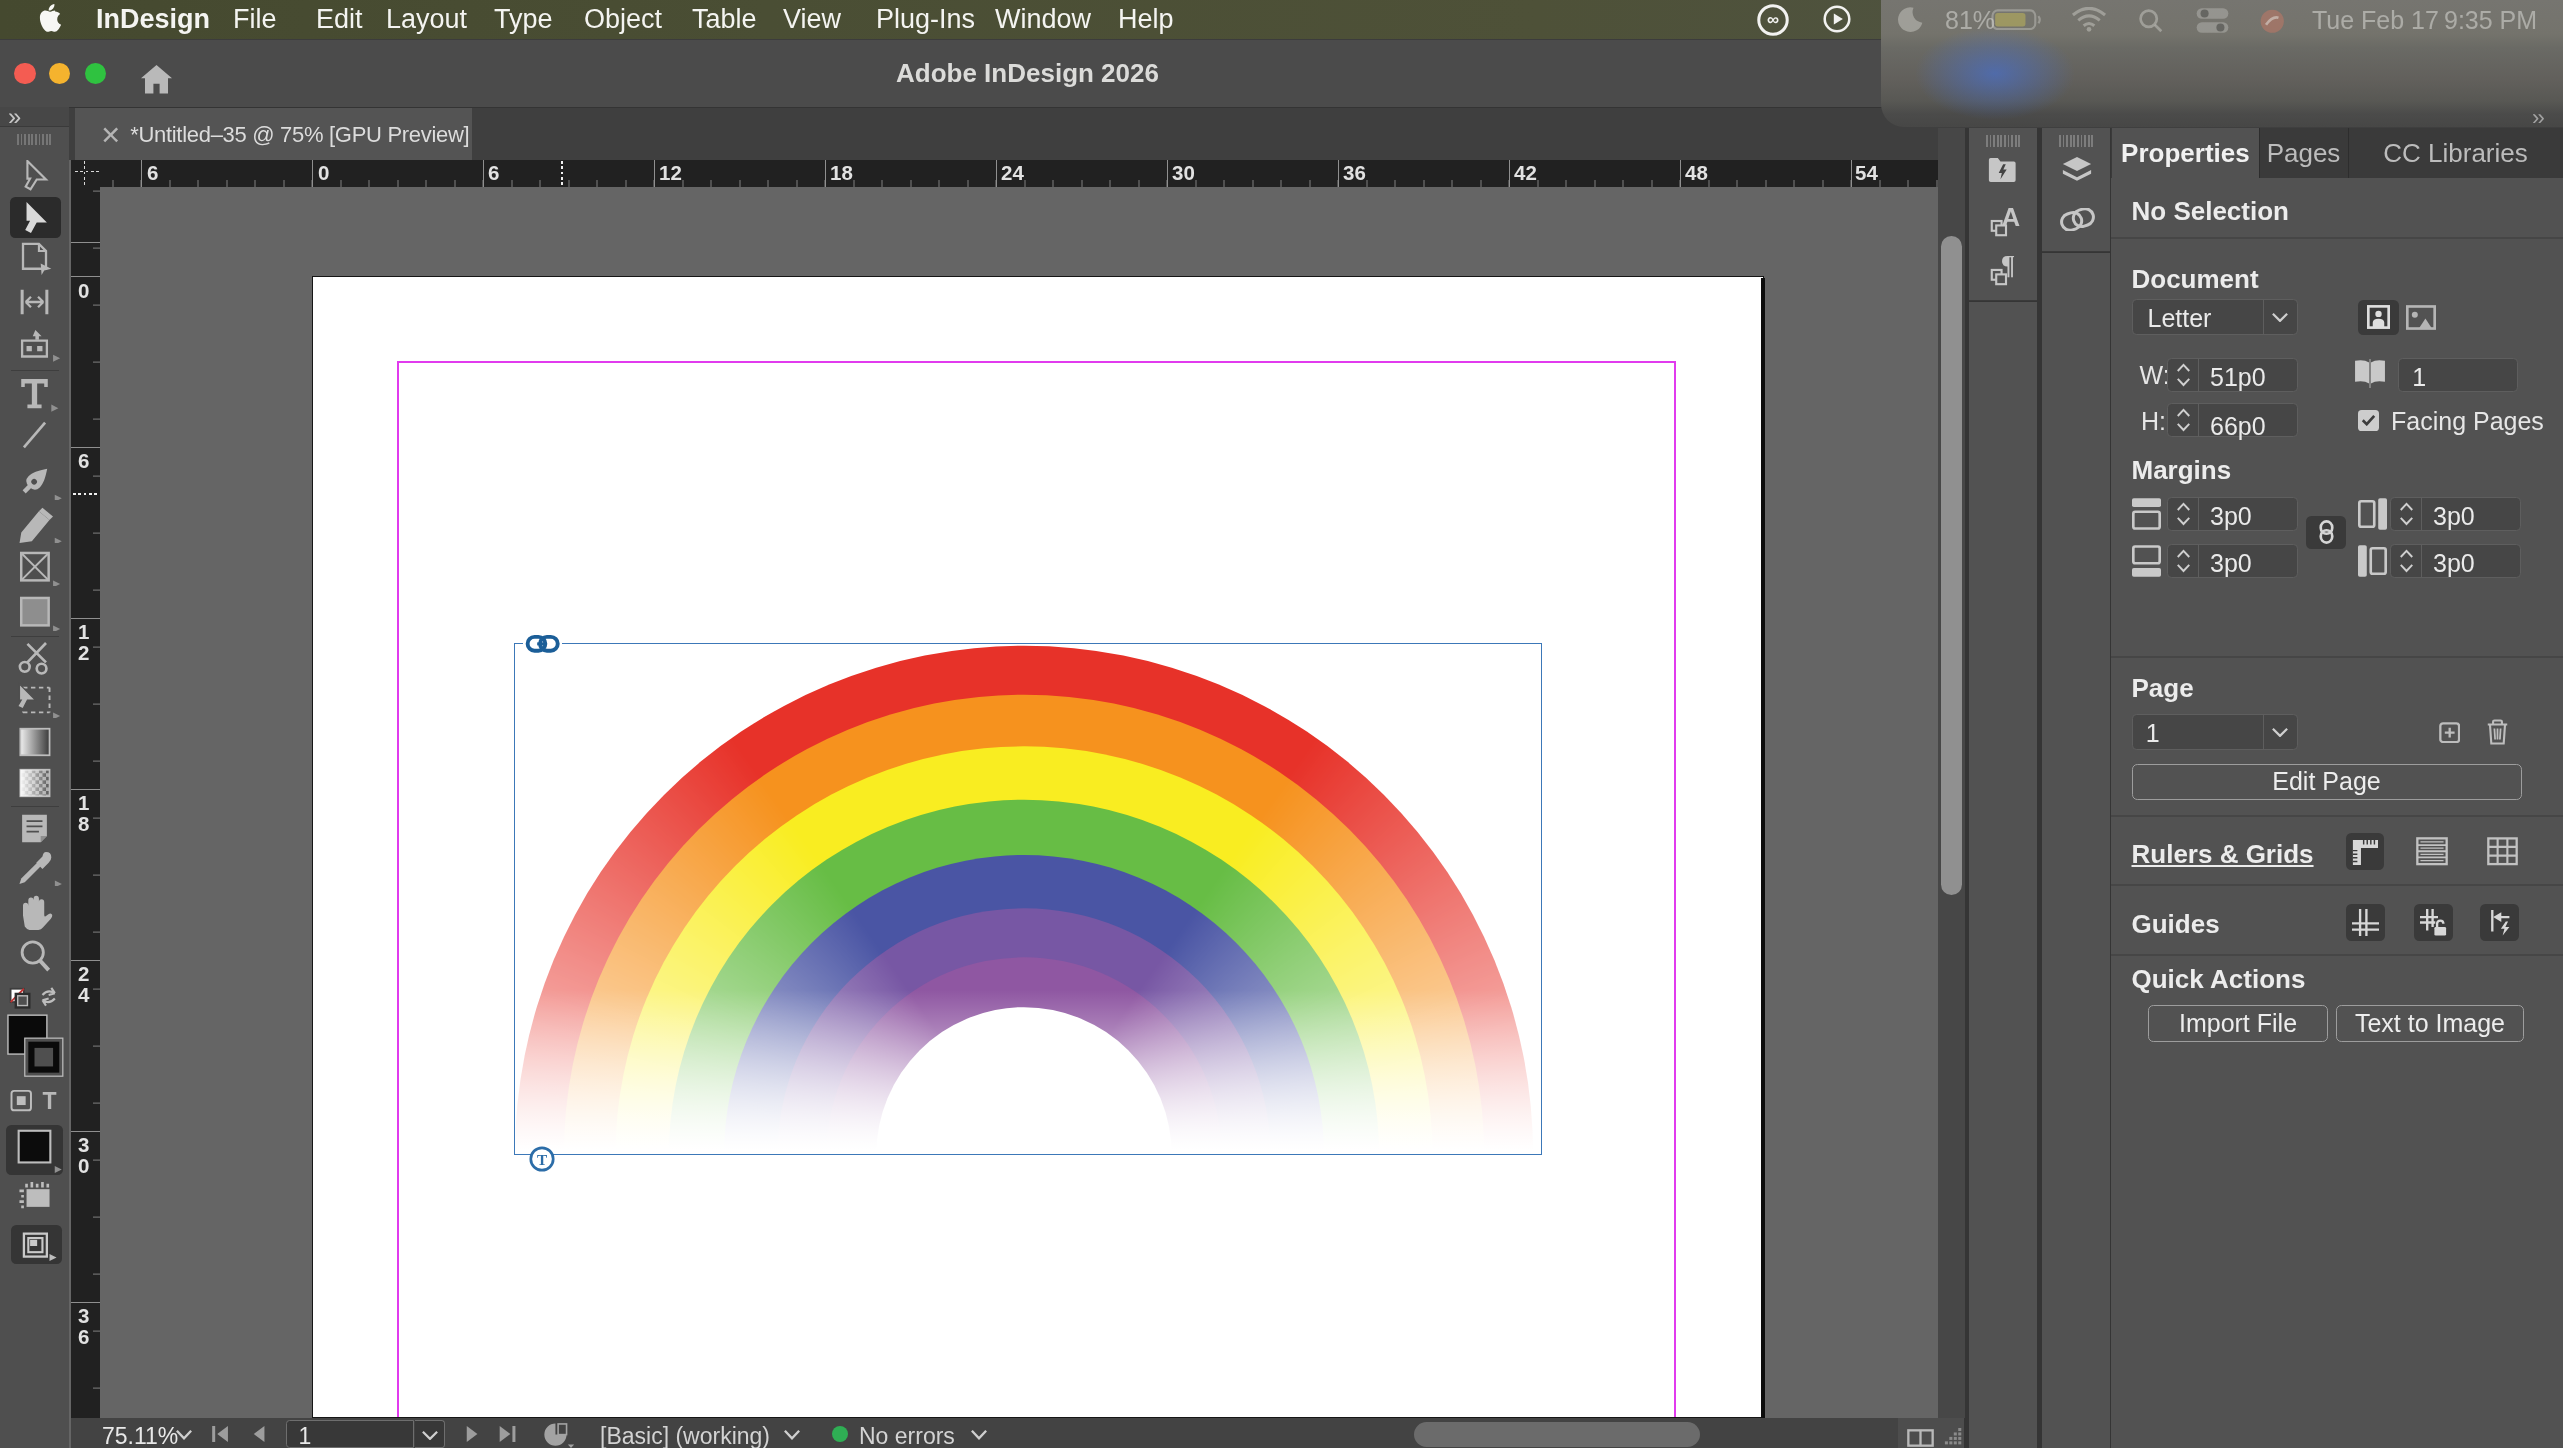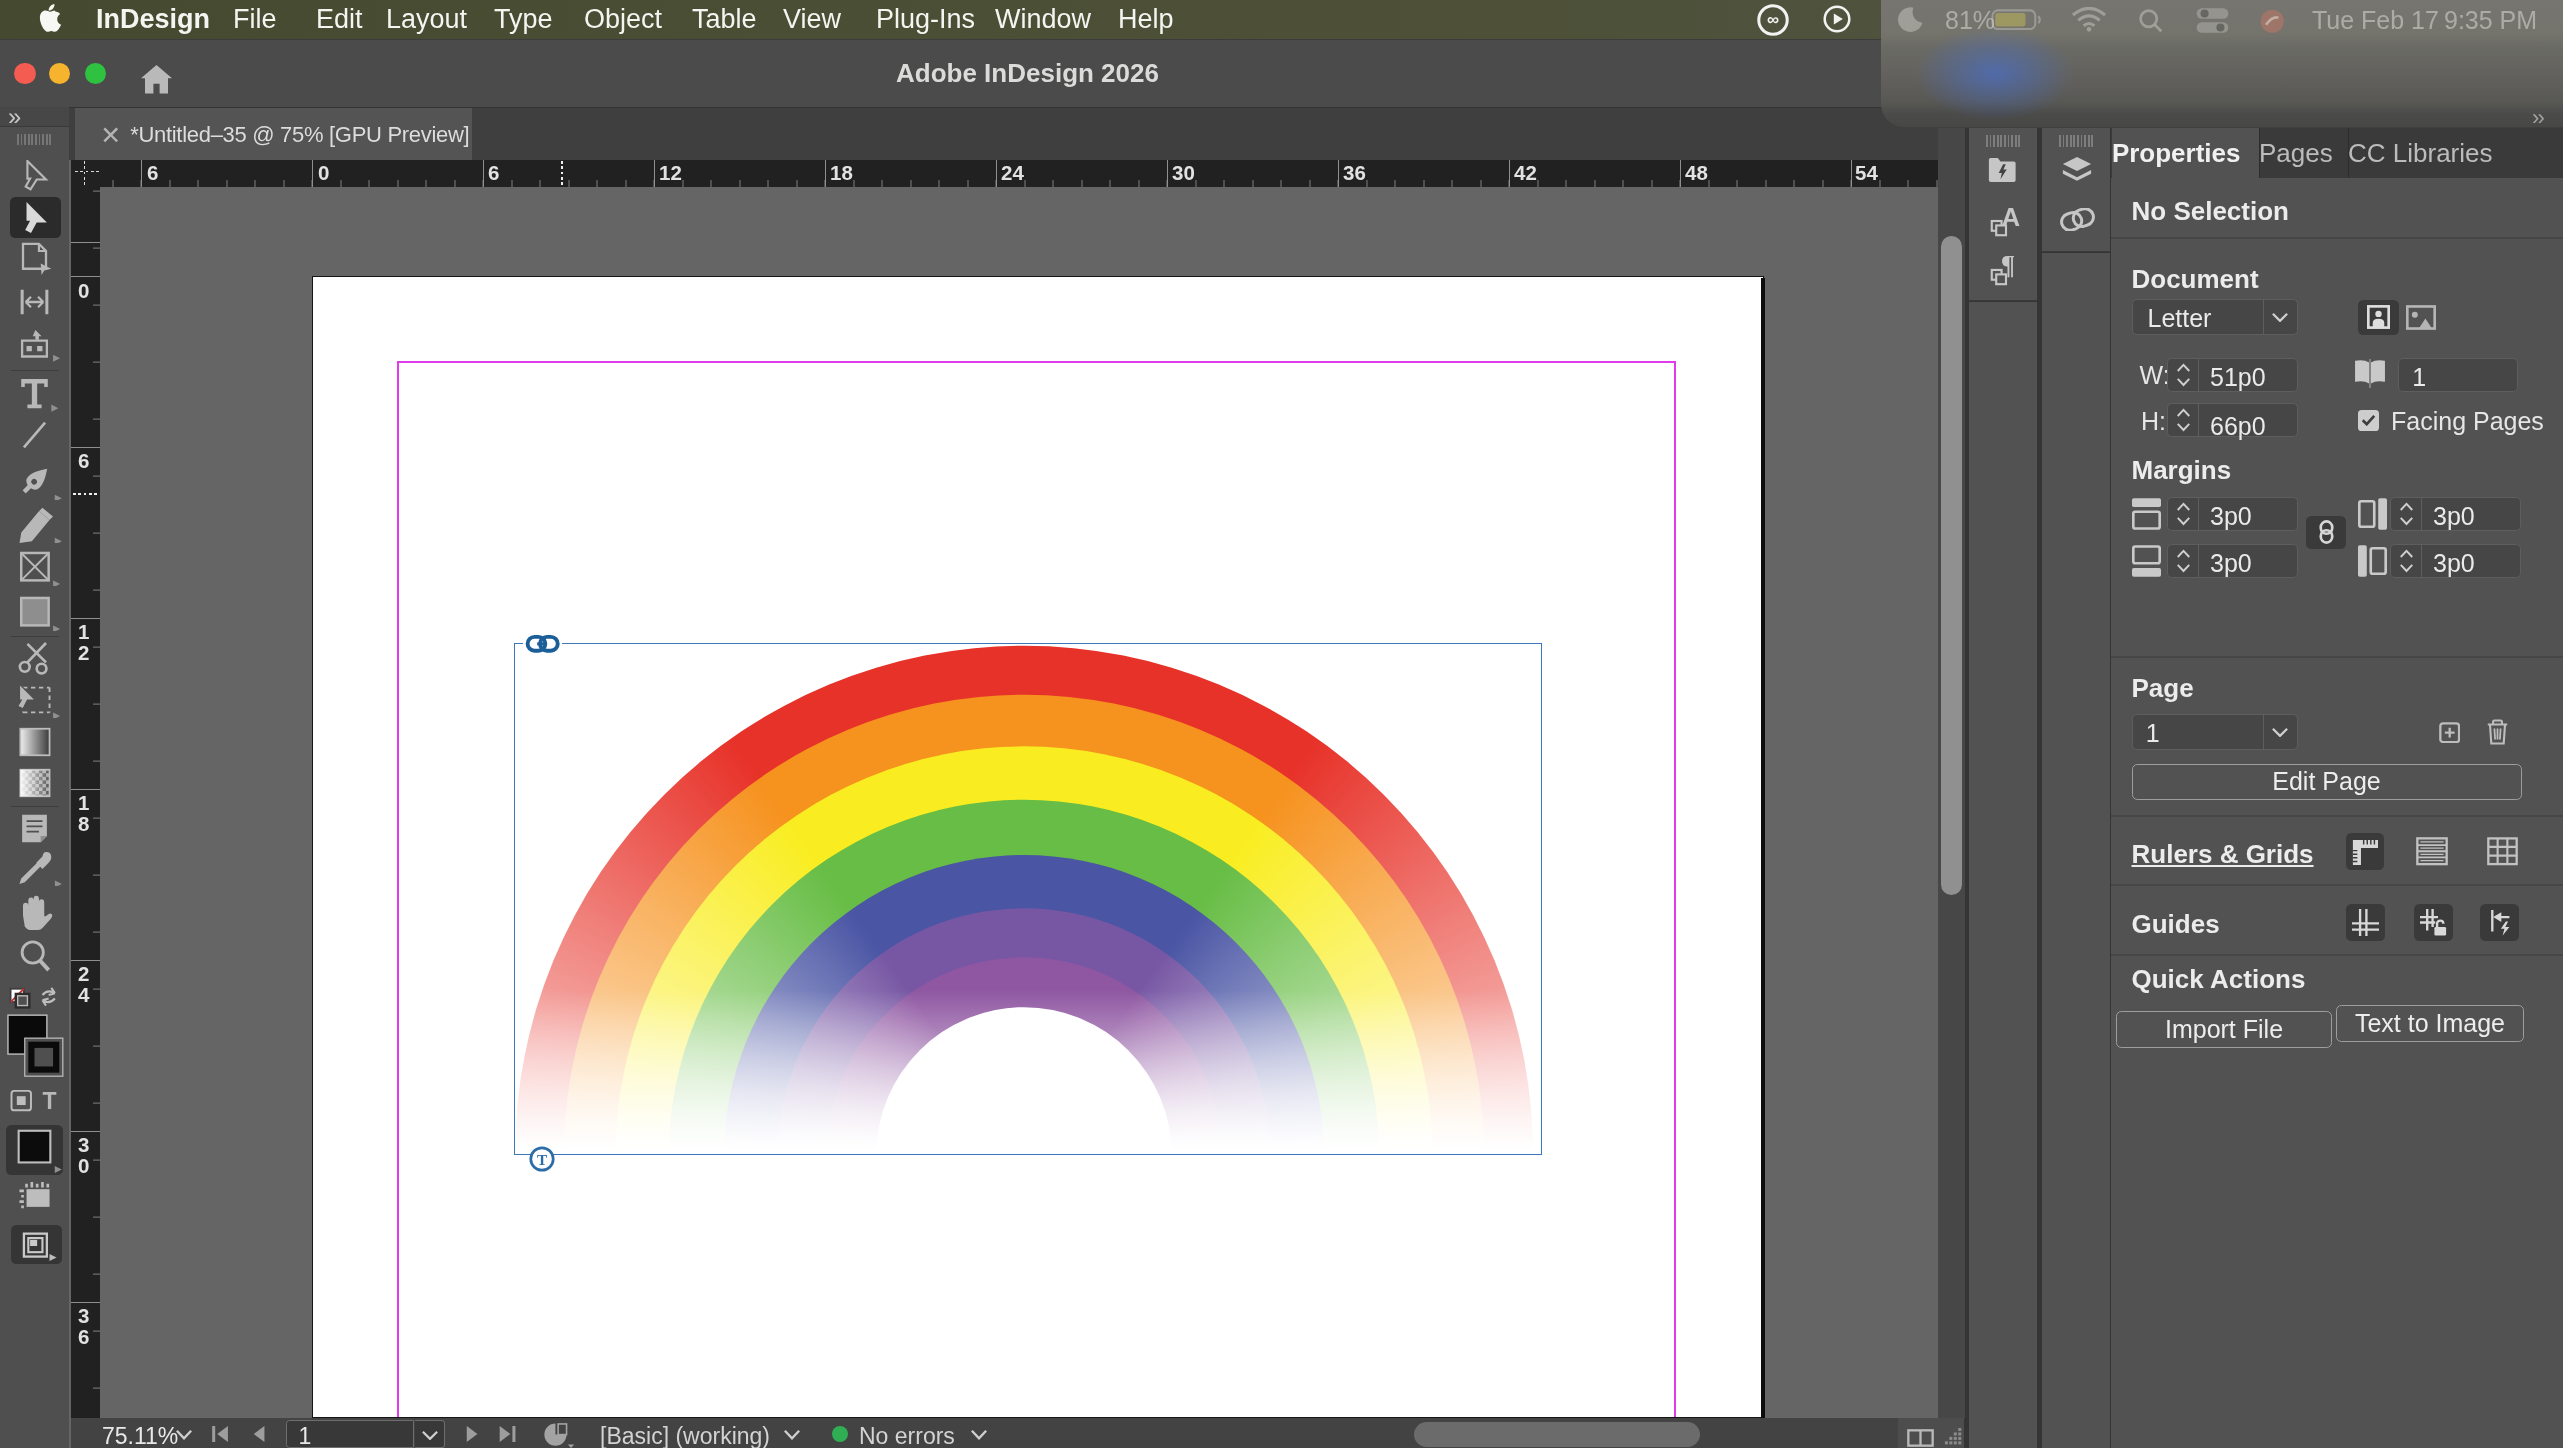--- a/index.html
+++ b/index.html
@@ -64,21 +64,21 @@
   #statusbar { position:absolute; left:71px; top:1418px; width:1893px; height:31px; background:#434343;
     color:#e8e8e8; font-size:23px; }
   
   #scrollstrip { position:absolute; left:1938px; top:128px; width:27px; height:1290px; background:#474747; }
   #vthumb { position:absolute; left:1941px; top:236px; width:21.4px; height:659px; background:#909090; border-radius:10.7px; }
   #splitsec { position:absolute; left:1898px; top:1418px; width:66px; height:31px; background:#4d4d4d; }
   #rightstrip { position:absolute; left:1964px; top:107px; width:599px; height:21.4px; background:#3f3f3f; }
   .iconcol { position:absolute; top:128px; width:68px; background:#525252; }
   #panel { position:absolute; left:2111px; top:128px; width:452px; height:1321px; background:#525252; color:#e8e8e8; }
   #paneltabs { position:absolute; left:0; top:0; width:452px; height:50px; background:#3a3a3a; }
-  .ptab { position:absolute; top:0; height:50px; font-size:26px; line-height:50px; color:#bcbcbc; }
+  .ptab { position:absolute; top:0; height:50px; font-size:26px; line-height:50px; text-align:center; color:#bcbcbc; }
   .sectionlabel { position:absolute; left:20.5px; color:#ececec; font-size:26px; font-weight:bold; }
   .plabel { position:absolute; color:#e6e6e6; font-size:25px; }
   .pdivider { position:absolute; left:0; width:452px; height:1.8px; background:#464646; }
   .field { position:absolute; background:#464646; border:0.9px solid #5e5e5e; border-radius:4.4px;
     color:#eaeaea; font-size:25px; }
   .btn { position:absolute; border:1.8px solid #9d9d9d; border-radius:5.3px; color:#ededed;
     font-size:25px; text-align:center; }
   .iconbtn-dark { position:absolute; background:#3a3a3a; border-radius:5.3px; }
   
   #frost { position:absolute; left:1881px; top:0; width:683px; height:127px;
@@ -687,21 +687,21 @@
     <div class="iconbtn-dark" style="left:369px; top:776px; width:39px; height:37px;">
       <svg style="position:absolute; left:6.2px; top:5.3px;" width="27" height="27" viewBox="0 0 30 30">
         <path d="M7 1 V25 M26 9 H13" stroke="#d8d8d8" stroke-width="2.6"></path>
         <path d="M8 9 L17 3.5 V14.5 Z" fill="#d8d8d8"></path>
         <path d="M22 14 L16.5 22 H20.5 L18.5 29.5 L26 20 H21.5 L24.5 14 Z" fill="#d8d8d8"></path>
       </svg>
     </div>
     <div class="pdivider" style="top:826px;"></div>
 
     <div class="sectionlabel" style="top:836px;">Quick Actions</div>
-    <div class="btn" style="left:5px; top:877px; width:216px; height:37px; line-height:35px;margin-top:6px;">Import File</div>
+    <div class="btn" style="left:37px; top:877px; width:180px; height:37px; line-height:35px;">Import File</div>
     <div class="btn" style="left:225px; top:877px; width:188px; height:37px; line-height:35px;">Text to Image</div>
   </div>
 
   <div id="frost">
     <div id="frostblue"></div>
     <svg class="fi" style="left:14.2px; top:5.3px;" width="30" height="30" viewBox="0 0 34 34">
       <path d="M21 3 A14 14 0 1 0 31 20 A12 12 0 0 1 21 3 Z" fill="rgba(210,210,205,0.45)"></path>
     </svg>
     <span class="fi" style="left:64px; top:6.2px;">81%</span>
     <svg class="fi" style="left:110px; top:9px;" width="52" height="21.4" viewBox="0 0 58 24">

